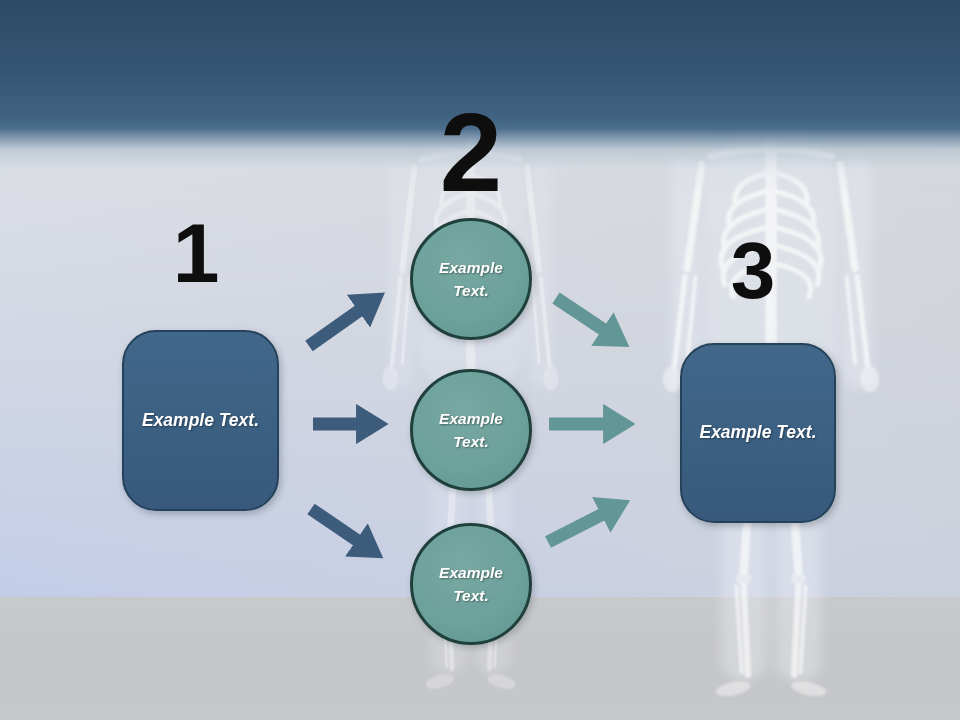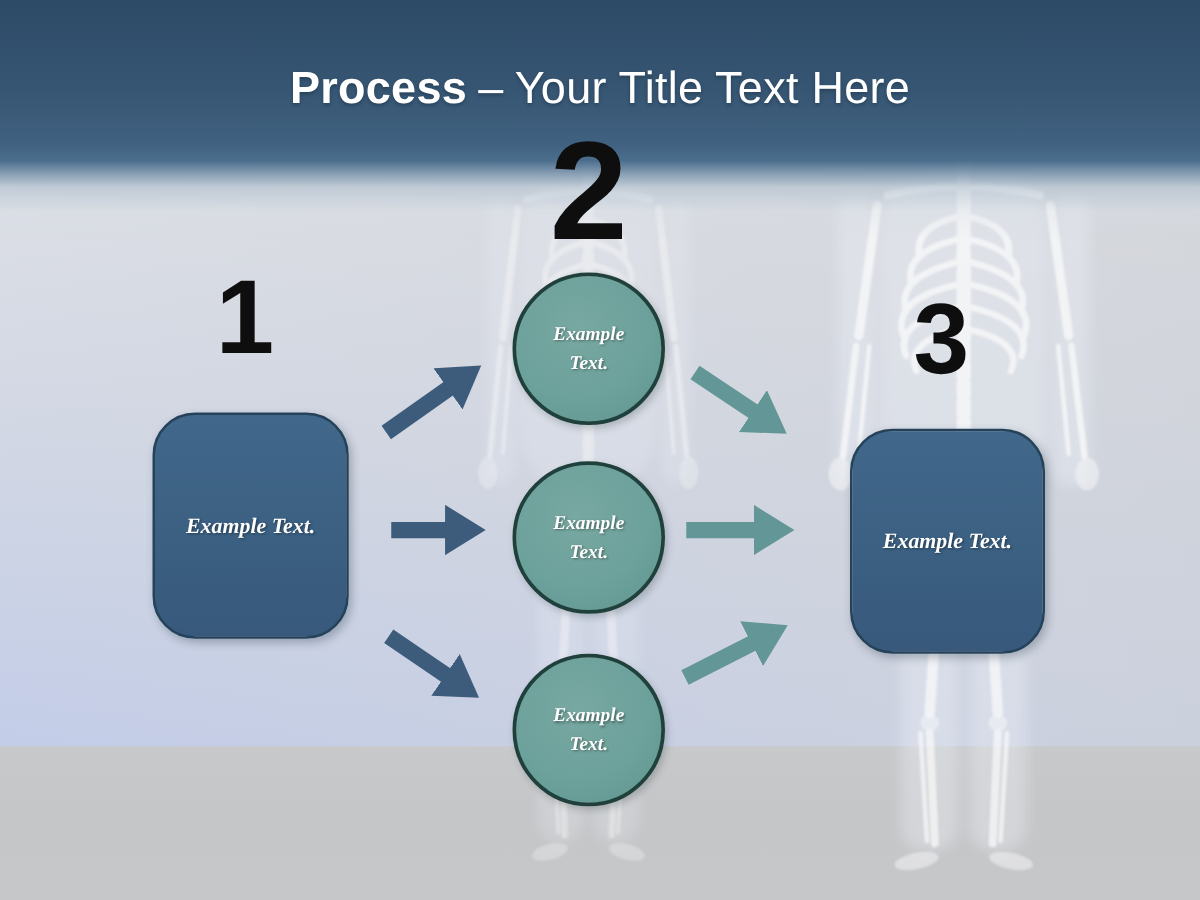--- a/index.html
+++ b/index.html
@@ -40,21 +40,21 @@
   .rbox{width:153px;height:177px;border-radius:34px;border:2.5px solid #25425b;
     background:linear-gradient(180deg,#41678a 0%, #3b6082 55%, #38597b 100%);
     box-shadow:2px 3px 7px rgba(40,55,70,0.30);font-size:17.5px;line-height:1.55;}
   #box1{left:122px;top:330px;}
   #box3{left:680px;top:343px;width:152px;height:176px;}
   .circle{width:122px;height:122px;border-radius:50%;border:3.5px solid #20403c;box-sizing:border-box;
     background:radial-gradient(circle at 42% 35%, #7cab a4 0%, #74a6a0 0%, #6aa099 60%, #5f948e 100%);
     background:radial-gradient(circle at 42% 35%, #78a8a2 0%, #6da19b 55%, #60958f 100%);
     box-shadow:2px 3px 6px rgba(40,55,60,0.25);font-size:15.5px;line-height:1.5;left:410px;}
   #circ1{top:218px;} #circ2{top:369px;} #circ3{top:523px;}
-  .lbl{padding:0 14px;font-family:Liberation Serif, serif;}
+  .lbl{padding:0 14px;}
 </style>
 </head>
 <body>
 
 <div class="slide">
 
   <div class="floor"></div>
 
   <svg class="skeletons" viewBox="0 0 960 720">
     <defs>
@@ -113,23 +113,20 @@
           <ellipse cx="156" cy="560" rx="17" ry="6.5" transform="rotate(12 156 560)"></ellipse>
         </g>
       </g>
     </defs>
     <use href="#skel" transform="translate(368,130) scale(0.855,0.985)" opacity="0.5"></use>
     <use href="#skel" transform="translate(645,126) scale(1.05,1.005)" opacity="0.8"></use>
   </svg>
 
   <div class="header-band"></div>
 
-  <div class="title">
-    <span class="bold">Process</span><span class="sep">–</span><span class="rest">Your Title Text Here</span>
-  </div>
 
   <div class="bignum" id="num1">1</div>
   <div class="bignum" id="num2">2</div>
   <div class="bignum" id="num3">3</div>
 
   <svg class="arrows" viewBox="0 0 960 720">
     <defs>
       <marker id="ah-blue" markerWidth="2.6" markerHeight="3.1" refX="0.15" refY="1.55" orient="auto" markerUnits="strokeWidth">
         <path d="M0,0 L2.5,1.55 L0,3.1 Z" fill="#3d5c7c"></path>
       </marker>

